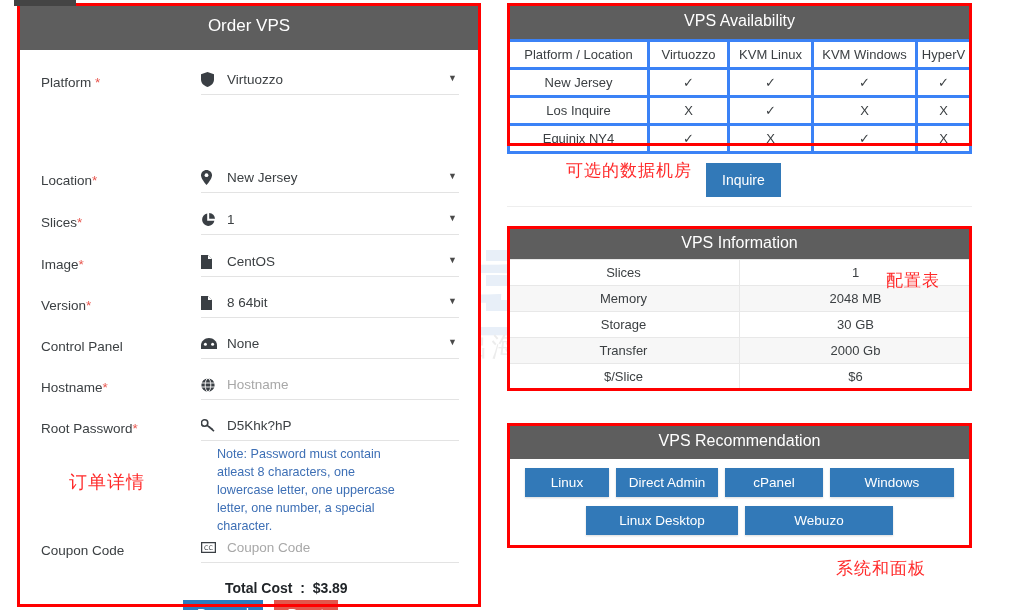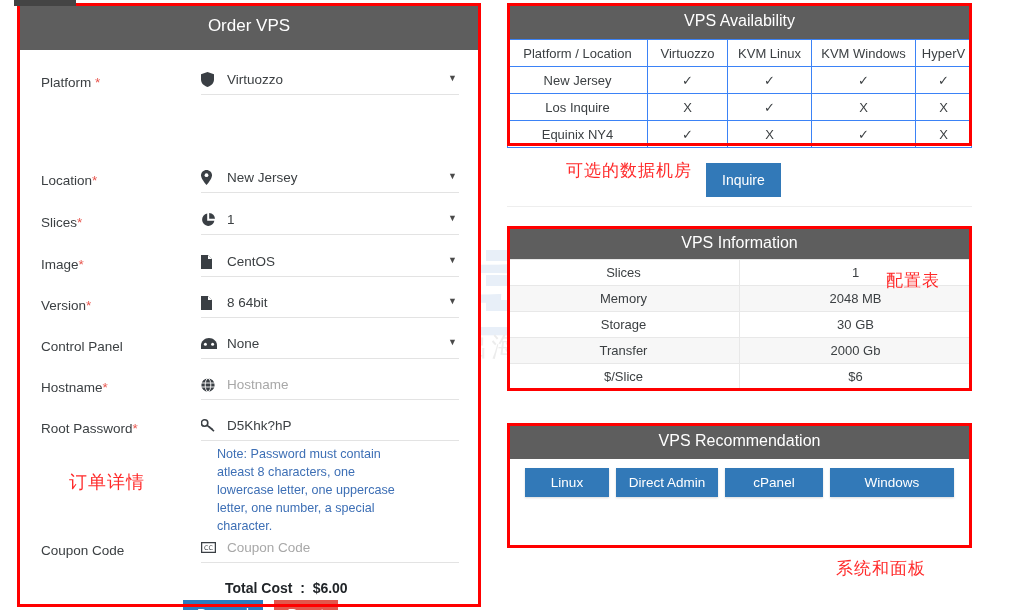--- a/index.html
+++ b/index.html
@@ -165,21 +165,21 @@
     font-family: "Liberation Sans", sans-serif;
   }
   .btn-proceed { background: #2b7cc0; }
   .btn-reset  { background: #e2574c; }
 
   
   #avail-panel { left: 507px; top: 3px; width: 465px; }
   #avail-panel .panel-head { height: 36px; }
   table.grid { width: 100%; border-collapse: collapse; table-layout: fixed; }
   table.grid td, table.grid th {
-    border: 1px solid #3b82f6;
+    border: 3px solid #3b82f6;
     text-align: center;
     font-size: 13px;
     color: #3c4043;
     font-weight: normal;
     padding: 5px 2px;
     height: 27px;
   }
   .yes { color: #1f9d2f; font-size: 14px; font-weight: bold; }
   .no  { color: #f01a1a; font-size: 14px; font-weight: bold; }
 
@@ -388,21 +388,21 @@
           <span class="f-ico">
             <svg width="15" height="11" viewBox="0 0 15 11">
                 <rect x="0.6" y="0.6" width="13.8" height="9.8" fill="none" stroke="#3a3f44" stroke-width="1.3"></rect>
                 <text x="7.4" y="8" font-size="6.4" font-family="DejaVu Sans" text-anchor="middle" fill="#3a3f44">CC</text>
               </svg>
           </span>
           <span class="f-val ph">Coupon Code</span>
         </div>
       </div>
 
-      <div class="total-cost" style="left:208px; top:530px"><span>Total Cost  :</span>&nbsp;&nbsp;<span>$6.00</span></div>
+      <div class="total-cost" style="left:208px; top:530px"><span>Total Cost  :</span>&nbsp;&nbsp;<span>$3.89</span></div>
 
       <div style="position:absolute; left:166px; top:550px">
         <button class="btn btn-proceed">Proceed</button>
         <button class="btn btn-reset" style="margin-left:6px">Reset</button>
       </div>
 
       <div class="cn-note" style="left:52px; top:420px; font-size:18px;">订单详情</div>
     </div>
   </div>
   <div class="redbox" style="left:17px; top:3px; width:464px; height:604px;"></div>
@@ -482,18 +482,22 @@
 
   <div class="panel" id="rec-panel">
     <div class="panel-head">VPS Recommendation</div>
     <div class="rec-body">
       <div class="rec-row">
         <button class="rec-btn" style="width:84px">Linux</button>
         <button class="rec-btn" style="width:102px">Direct Admin</button>
         <button class="rec-btn" style="width:98px">cPanel</button>
         <button class="rec-btn" style="width:124px">Windows</button>
       </div>
+      <div class="rec-row">
+        <button class="rec-btn" style="width:152px">Linux Desktop</button>
+        <button class="rec-btn" style="width:148px">Webuzo</button>
+      </div>
     </div>
   </div>
   <div class="redbox" style="left:507px; top:423px; width:465px; height:125px;"></div>
   <div class="cn-note" style="left:836px; top:557px;">系统和面板</div>
 
 </div>
 
 </body></html>

